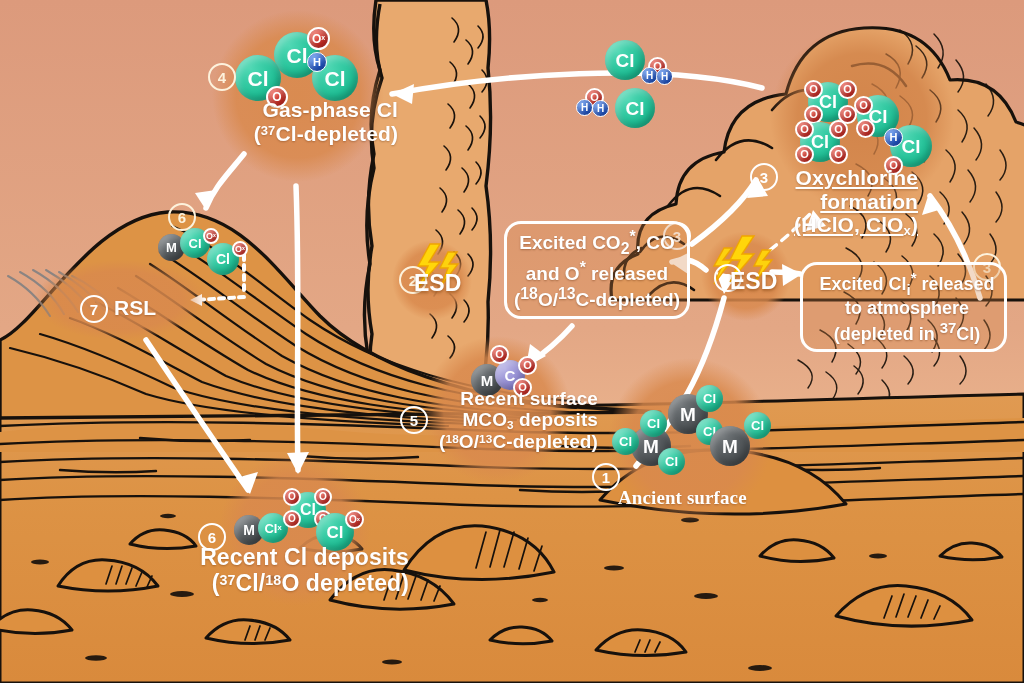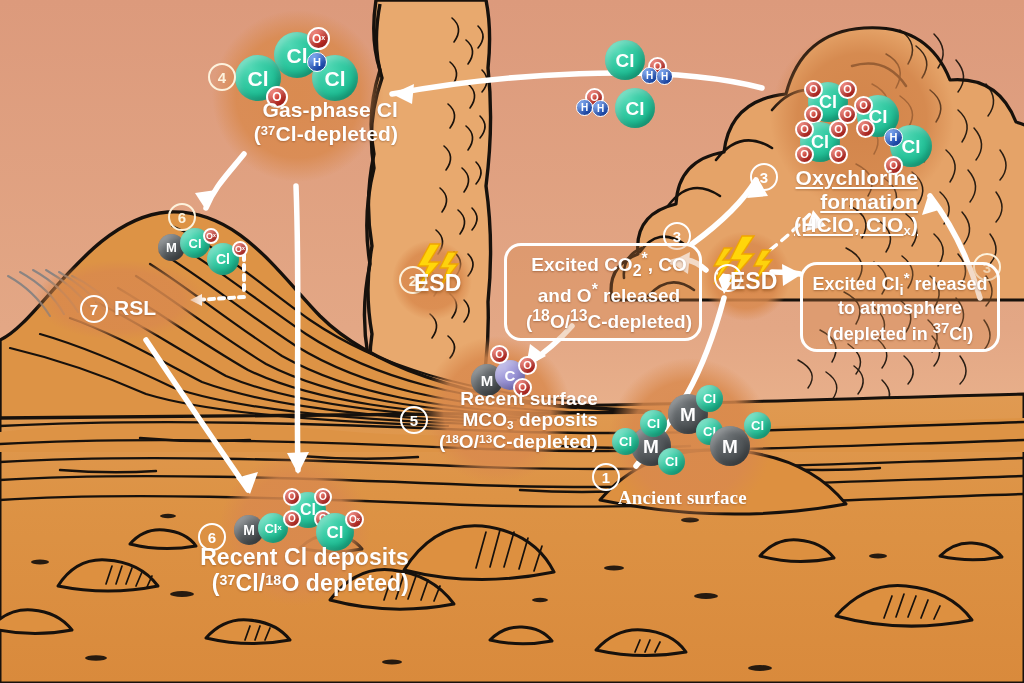--- a/index.html
+++ b/index.html
@@ -503,35 +503,35 @@
       <span>RSL</span>
     </div>
 
     <div class="esdlbl" style="left:414px;top:270px;">
       <span>ESD</span>
     </div>
     <div class="esdlbl" style="left:730px;top:268px;">
       <span>ESD</span>
     </div>
 
-    <div class="callout" style="left:504px;top:243px;width:180px;height:92px;font-size:19px;padding-left:12px;">
+    <div class="callout" style="left:504px;top:221px;width:180px;height:92px;font-size:19px;">
       <div style="line-height:1.18;">
         <div>
           <span>Excited CO</span><sub>2</sub><sup>*</sup><span>, CO</span>
         </div>
         <div>
           <span>and O</span><sup>*</sup><span> released</span>
         </div>
         <div>
           <span>(</span><sup>18</sup><span>O/</span><sup>13</sup><span>C-depleted)</span>
         </div>
       </div>
     </div>
 
-    <div class="callout" style="left:800px;top:262px;width:194px;height:84px;font-size:18px;">
+    <div class="callout" style="left:800px;top:262px;width:194px;height:84px;font-size:18px;padding-left:7px;">
       <div style="line-height:1.18;">
         <div>
           <span>Excited Cl</span><sub>i</sub><sup>*</sup><span> released</span>
         </div>
         <div>to atmosphere</div>
         <div>
           <span>(depleted in </span><sup>37</sup><span>Cl)</span>
         </div>
       </div>
     </div>

